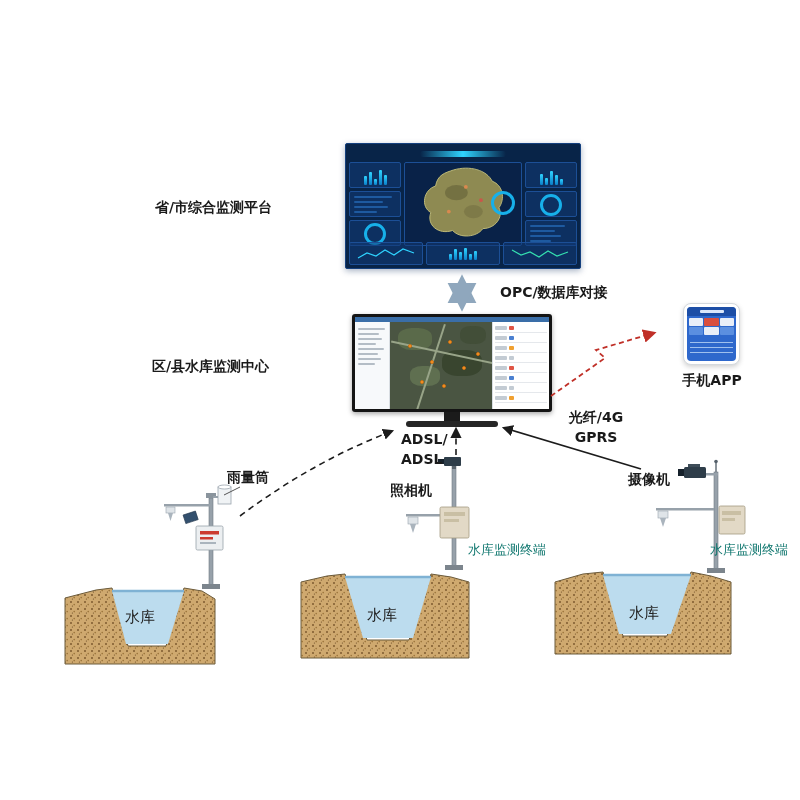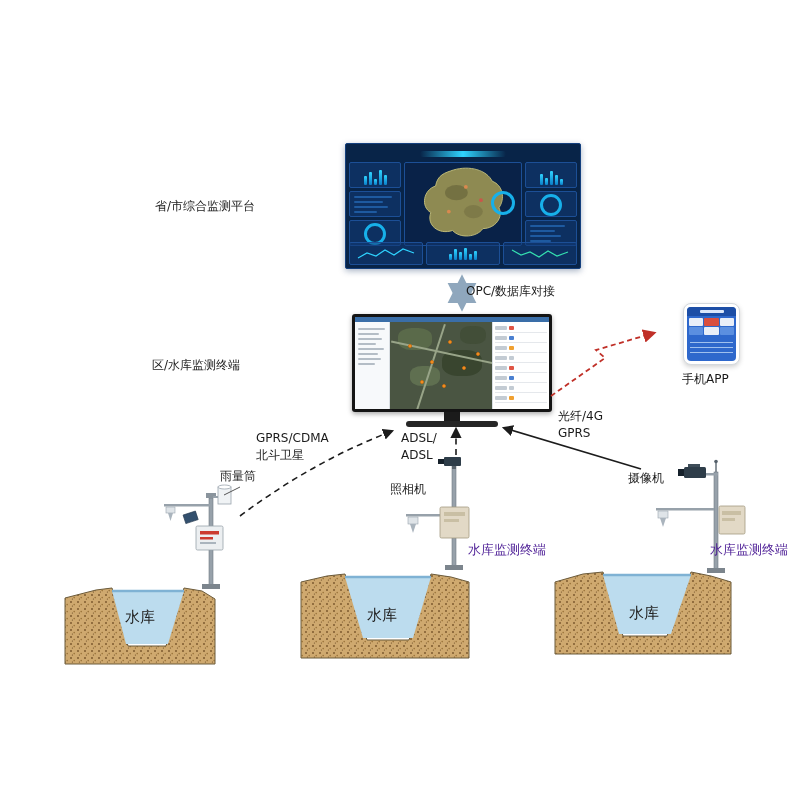--- a/index.html
+++ b/index.html
@@ -1,24 +1,24 @@
 <!DOCTYPE html>
 <html><head>
 <meta charset="utf-8">
 <style>
   html,body{margin:0;padding:0;background:#fff;}
   .page{position:relative;width:800px;height:800px;background:#fff;overflow:hidden;
         font-family:"DejaVu Sans",sans-serif;}
 
   
-  .label{position:absolute;font-size:12px;font-weight:400;color:#1a1a1a;
+  .label{position:absolute;font-size:14px;font-weight:700;color:#1a1a1a;
          line-height:1.4;white-space:nowrap;z-index:7;}
   .label .ln{display:block;}
-  .label.ctr{}
-  .red-label{position:absolute;font-size:13px;font-weight:500;color:#4c1d95;
+  .label.ctr{text-align:center;}
+  .red-label{position:absolute;font-size:13px;font-weight:500;color:#0f766e;
              white-space:nowrap;z-index:7;}
   .res-label{position:absolute;font-size:15px;font-weight:500;color:#222;z-index:7;
              width:40px;text-align:center;}
 
   
   .dashboard{position:absolute;left:345px;top:143px;width:236px;height:126px;
              background:#082448;border:1px solid #14407e;border-radius:2px;
              box-shadow:0 2px 6px rgba(10,40,90,.35);z-index:3;
              display:grid;grid-template-rows:13px 1fr 23px;padding:3px;box-sizing:border-box;gap:2px;}
   .db-top{display:flex;align-items:center;justify-content:center;}
@@ -365,42 +365,38 @@
     <line x1="462" y1="283" x2="462" y2="303" stroke="#8fa7bd" stroke-width="4.5" marker-start="url(#ah-gray)" marker-end="url(#ah-gray)"></line>
     <polyline points="551,396 605,358 596,350 654,333" fill="none" stroke="#c03028" stroke-width="1.8" stroke-dasharray="5 3.5" marker-end="url(#ah-red)"></polyline>
     <path d="M240,516 Q312,462 392,431" fill="none" stroke="#1c1c1c" stroke-width="1.6" stroke-dasharray="6 4.5" marker-end="url(#ah-black)"></path>
     <line x1="456" y1="455" x2="456" y2="429" stroke="#1c1c1c" stroke-width="1.6" stroke-dasharray="6 4.5" marker-end="url(#ah-black)"></line>
     <line x1="641" y1="469" x2="504" y2="428" stroke="#1c1c1c" stroke-width="1.6" marker-end="url(#ah-black)"></line>
     <line x1="240" y1="487" x2="224" y2="495" stroke="#555" stroke-width="1"></line>
   </svg>
 
   <div class="label" style="left:155px;top:198px;">省/市综合监测平台</div>
 
-  <div class="label" style="left:466px;top:283px;">OPC/数据库对接</div>
-
-  <div class="label" style="left:152px;top:357px;">区/水库监测终端</div>
+  <div class="label" style="left:500px;top:283px;">OPC/数据库对接</div>
+
+  <div class="label" style="left:152px;top:357px;">区/县水库监测中心</div>
 
   <div class="label ctr" style="left:682px;top:371px;width:60px;">手机APP</div>
 
-  <div class="label ctr" style="left:256px;top:430px;width:100px;">
-    <span class="ln">GPRS/CDMA</span>
-    <span class="ln">北斗卫星</span>
-  </div>
 
   <div class="label" style="left:401px;top:430px;">
     <span class="ln">ADSL/</span>
     <span class="ln">ADSL</span>
   </div>
 
   <div class="label ctr" style="left:558px;top:408px;width:76px;">
     <span class="ln">光纤/4G</span>
     <span class="ln">GPRS</span>
   </div>
 
-  <div class="label" style="left:220px;top:468px;">雨量筒</div>
+  <div class="label" style="left:227px;top:468px;">雨量筒</div>
 
 
   <div class="label" style="left:390px;top:481px;">照相机</div>
 
   <div class="label" style="left:628px;top:470px;">摄像机</div>
 
   <div class="red-label" style="left:468px;top:541px;">水库监测终端</div>
 
   <div class="red-label" style="left:710px;top:541px;">水库监测终端</div>
 

